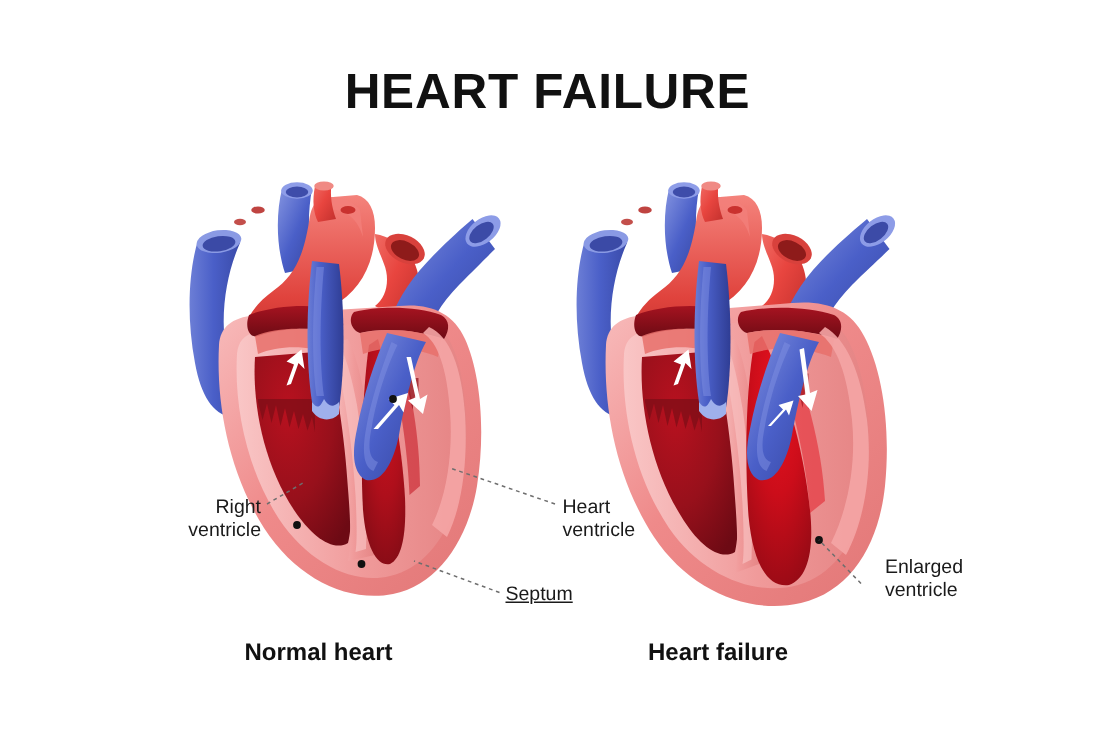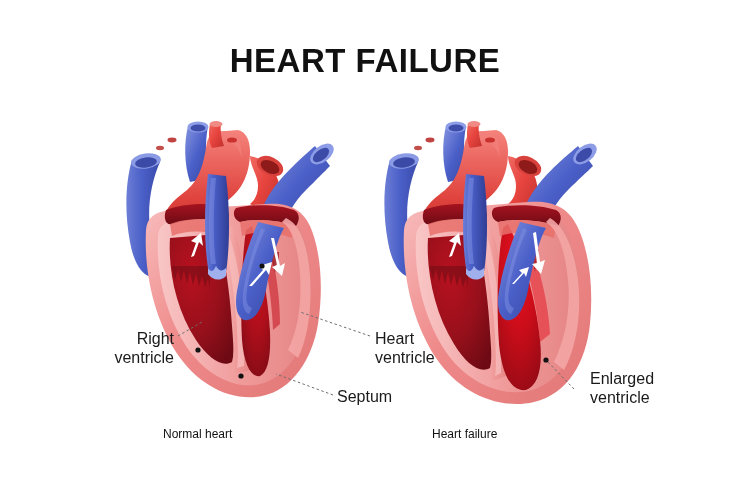--- a/index.html
+++ b/index.html
@@ -19,34 +19,34 @@
     letter-spacing:0.5px;
     color:#111111;
   }
 
   .heart-svg{position:absolute;}
   #heart-normal{left:110px;top:118px;}
   #heart-failure{left:368px;top:118px;}
 
   .label{
     position:absolute;
-    font-size:16px;
+    font-size:13px;
     color:#1a1a1a;
     line-height:1.18;
     white-space:pre-line;
   }
 
   #label-right-ventricle{left:82px;top:330px;width:92px;text-align:right;}
   #label-left-ventricle{left:375px;top:330px;width:110px;text-align:left;}
-  #label-septum{left:337px;top:388px;width:110px;text-align:left;}
+  #label-septum{left:337px;top:388px;width:110px;text-align:left;text-decoration:underline;}
   #label-enlarged-ventricle{left:578px;top:370px;width:120px;text-align:left;margin-left:12px;}
 
   .caption{
     position:absolute;
-    font-size:12px;font-weight:normal;color:#111111;
+    font-size:16px;font-weight:bold;color:#111111;
   }
   #caption-normal{left:163px;top:427px;}
   #caption-failure{left:432px;top:427px;}
 
   #leaders{position:absolute;left:0;top:0;width:730px;height:487px;pointer-events:none;}
 </style>
 </head>
 <body>
 
 <div id="stage">

